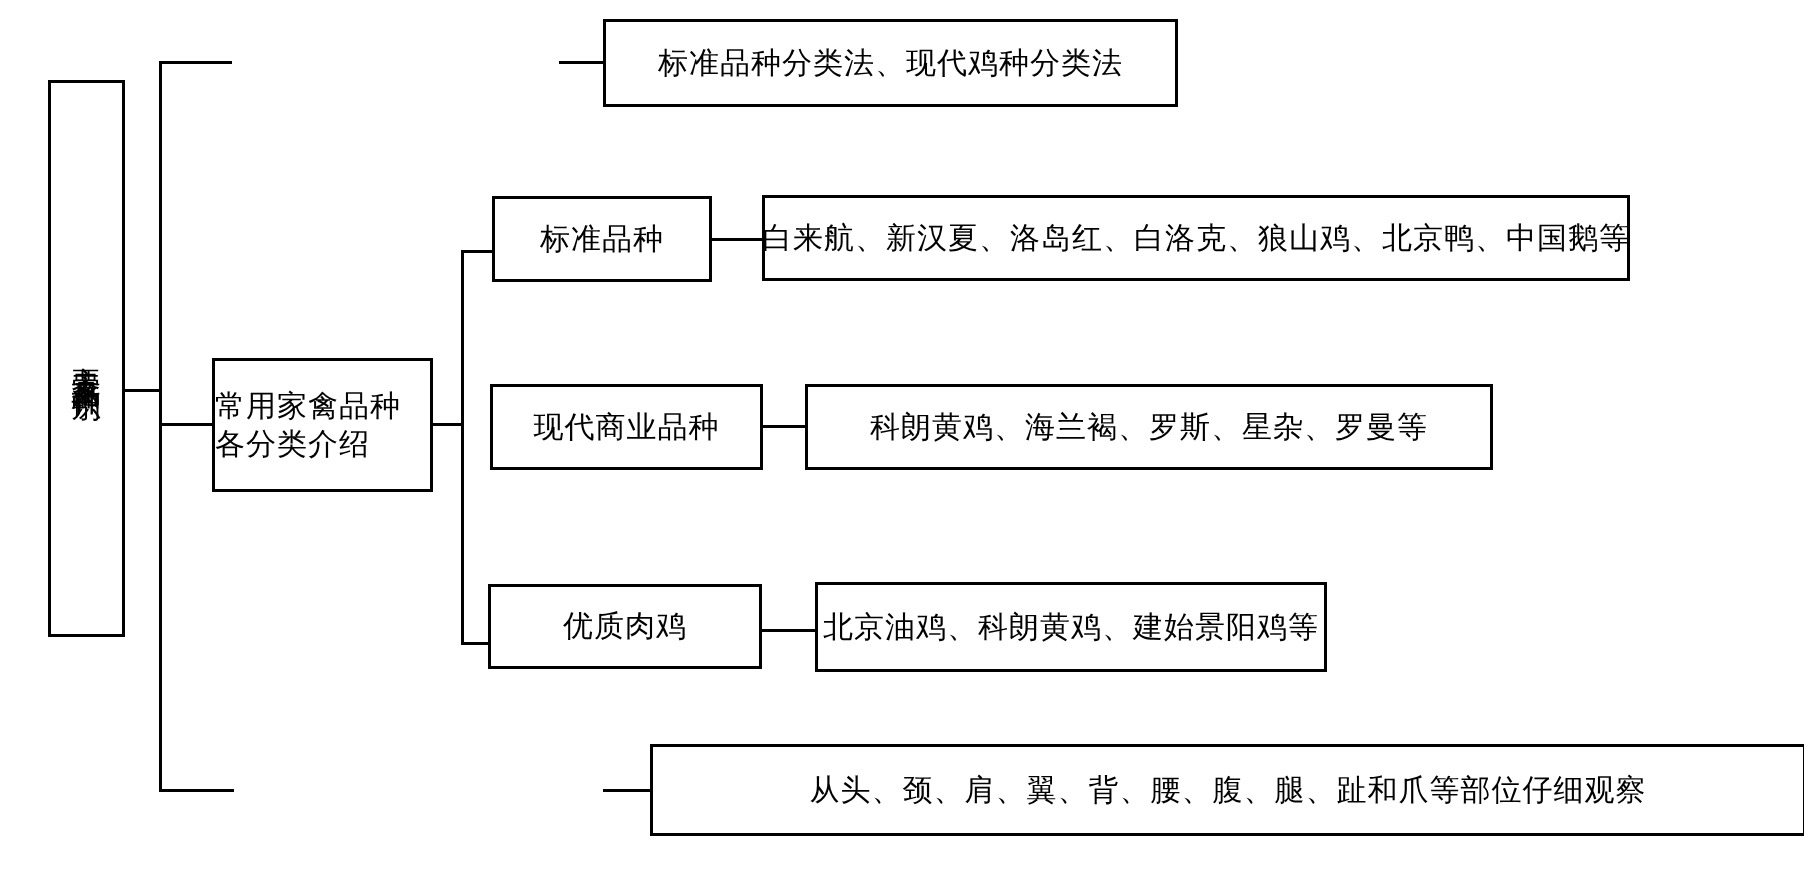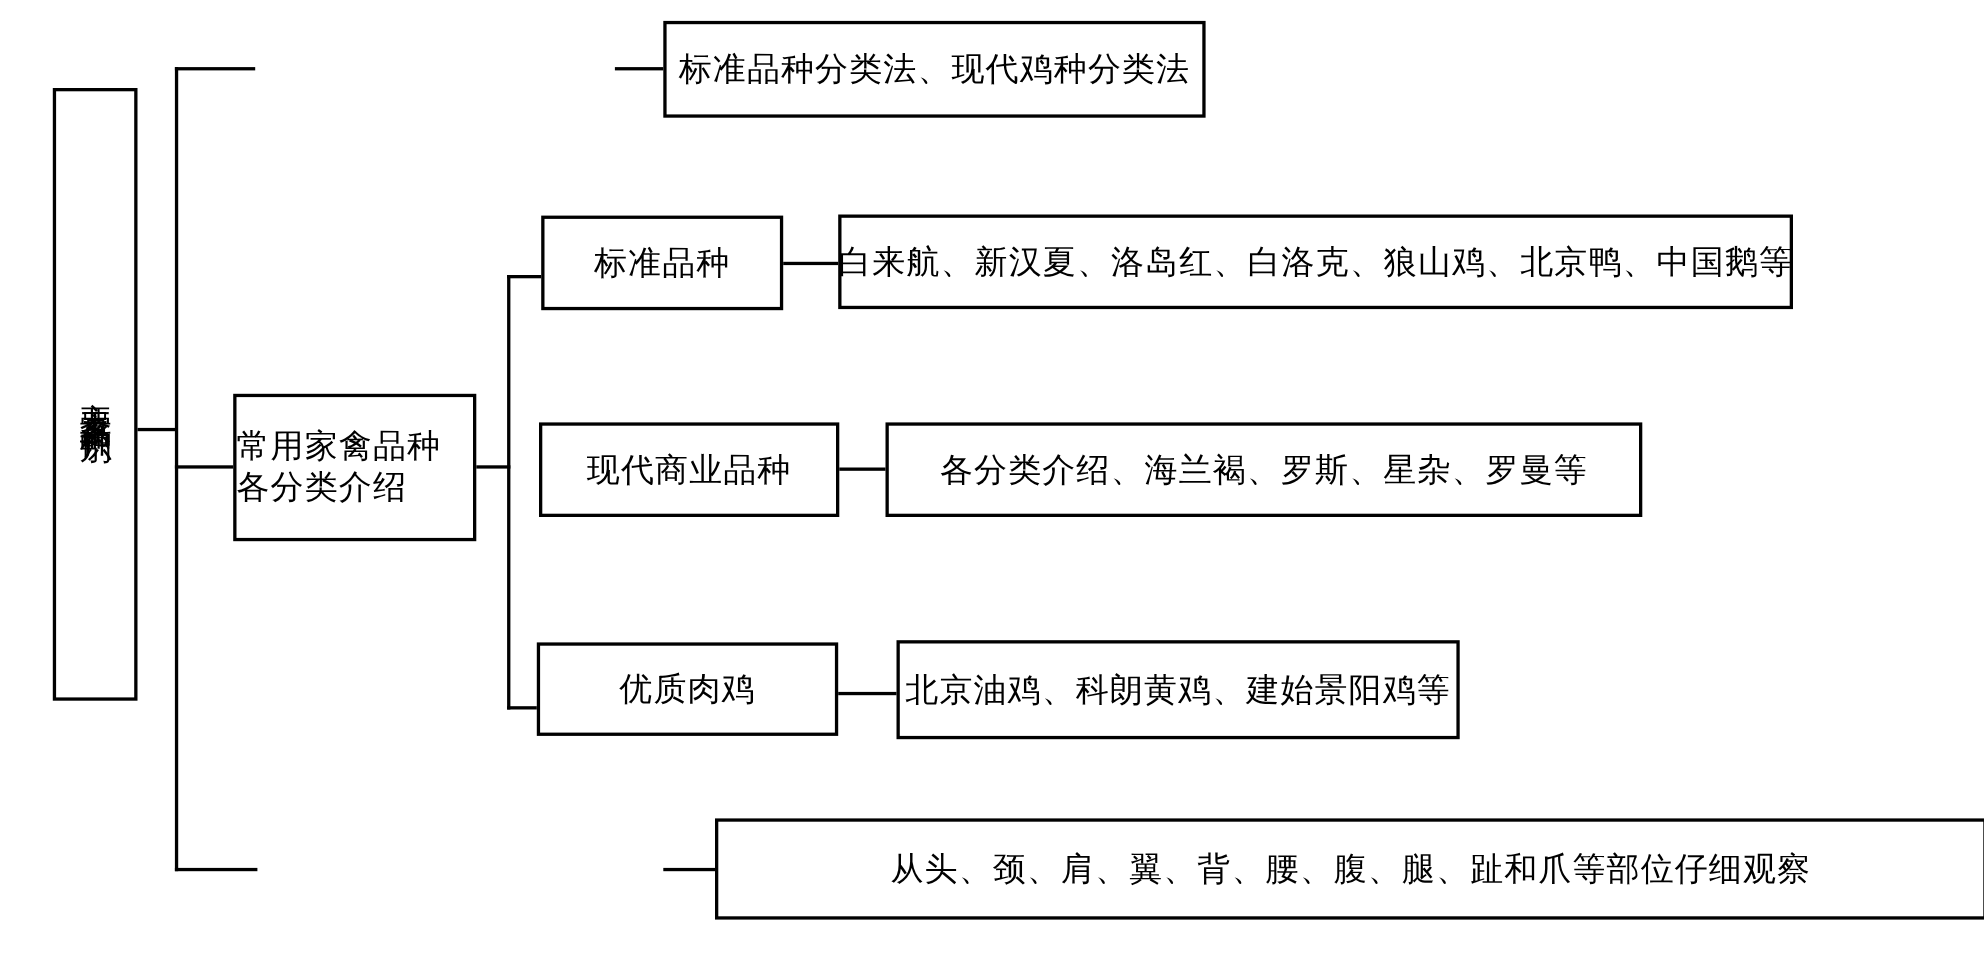--- a/index.html
+++ b/index.html
@@ -58,40 +58,40 @@
   <div class="line" style="left:761px;top:425px;width:46px;height:3px;"></div>
   <div class="line" style="left:461px;top:642px;width:29px;height:3px;"></div>
   <div class="line" style="left:760px;top:629px;width:57px;height:3px;"></div>
   <div class="line" style="left:159px;top:789px;width:75px;height:3px;"></div>
   <div class="line" style="left:603px;top:789px;width:47px;height:3px;"></div>
 
   <div class="box vbox" style="left:48px;top:80px;width:77px;height:557px;">
       <span>主要家禽品种识别</span>
     </div>
 
-  <div class="box" style="left:603px;top:19px;width:493px;height:88px;">
+  <div class="box" style="left:603px;top:19px;width:575px;height:88px;">
       <span>标准品种分类法、现代鸡种分类法</span>
     </div>
 
   <div class="box twoline" style="left:212px;top:358px;width:221px;height:134px;">
       <span><span>常用家禽品种</span><br><span>各分类介绍</span></span>
     </div>
 
   <div class="box" style="left:492px;top:196px;width:220px;height:86px;">
       <span>标准品种</span>
     </div>
   <div class="box" style="left:762px;top:195px;width:868px;height:86px;">
       <span>白来航、新汉夏、洛岛红、白洛克、狼山鸡、北京鸭、中国鹅等</span>
     </div>
 
   <div class="box" style="left:490px;top:384px;width:273px;height:86px;">
       <span>现代商业品种</span>
     </div>
   <div class="box" style="left:805px;top:384px;width:688px;height:86px;">
-      <span>各分类介绍、海兰褐、罗斯、星杂、罗曼等</span>
+      <span>科朗黄鸡、海兰褐、罗斯、星杂、罗曼等</span>
     </div>
 
   <div class="box" style="left:488px;top:584px;width:274px;height:85px;">
       <span>优质肉鸡</span>
     </div>
   <div class="box" style="left:815px;top:582px;width:512px;height:90px;">
       <span>北京油鸡、科朗黄鸡、建始景阳鸡等</span>
     </div>
 
   <div class="box" style="left:650px;top:744px;width:1156px;height:92px;text-align:right;">

